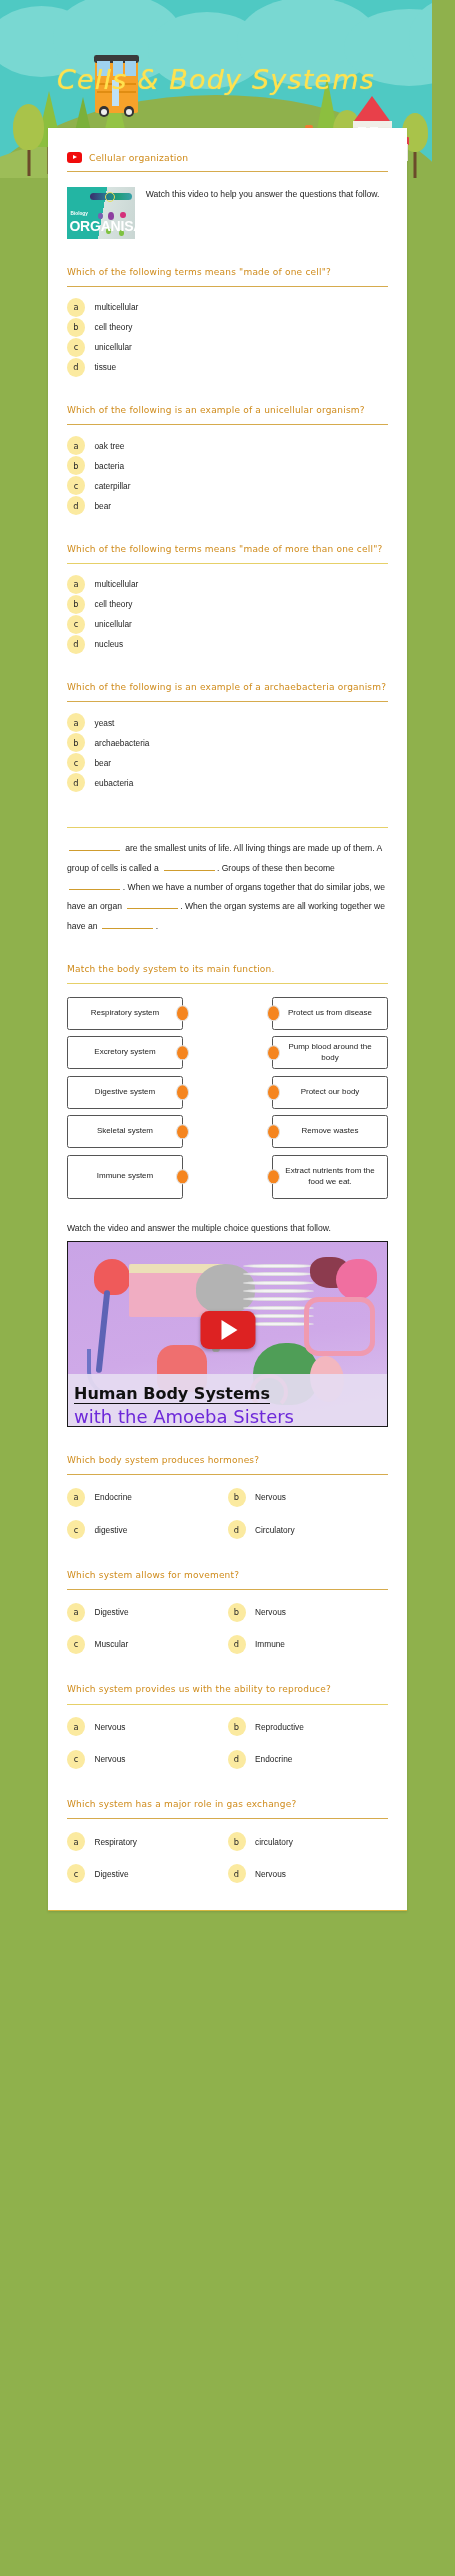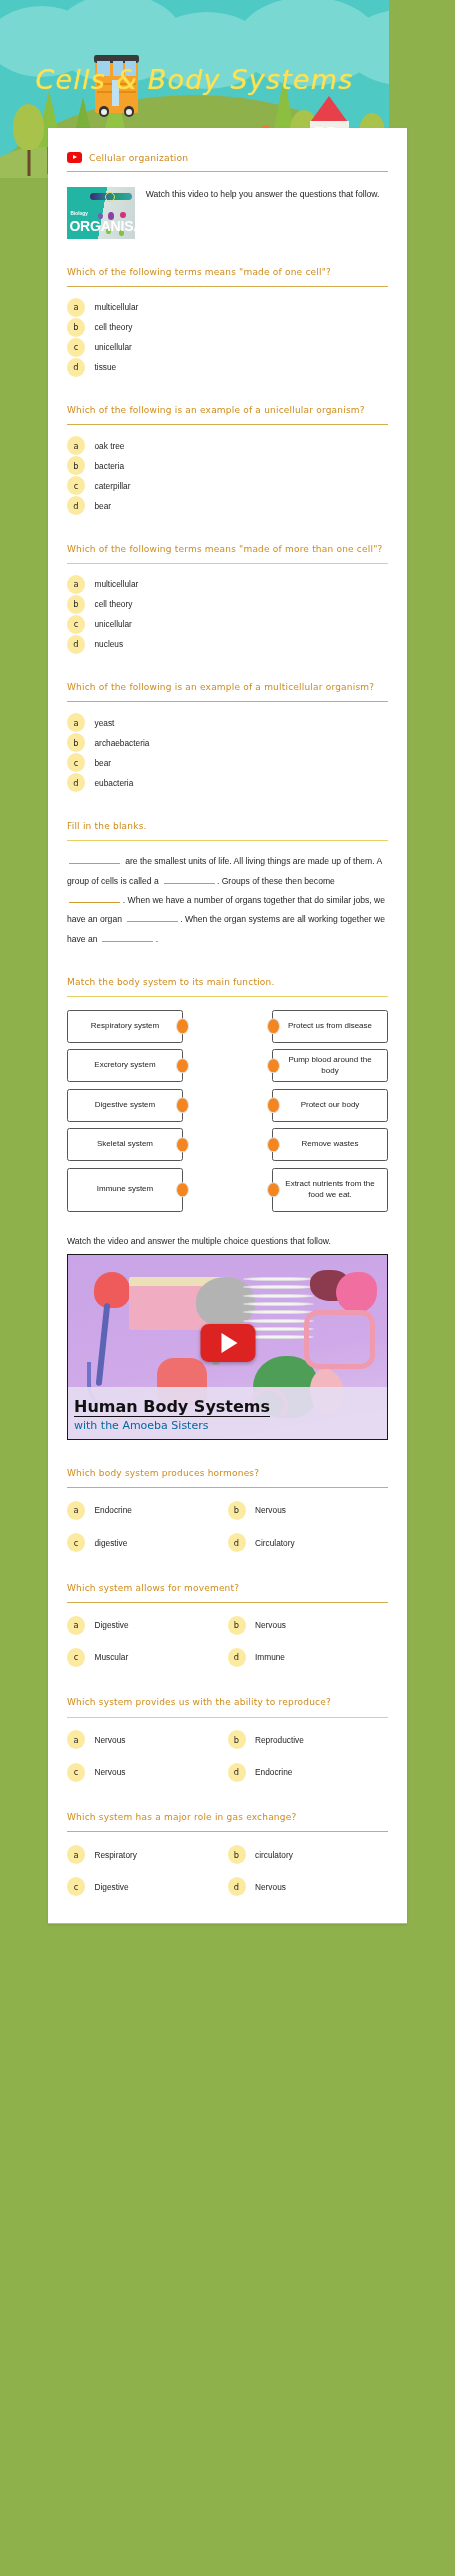--- a/index.html
+++ b/index.html
@@ -15,21 +15,21 @@
     width: 455px;
     min-height: 2576px;
     background: linear-gradient(180deg,#8fb14c 0%, #8fb14c 100%);
     position: relative;
     padding-bottom: 30px;
   }
 
   
   .banner {
     position: relative;
-    width: 389px;
+    width: 432px;
     height: 178px;
     overflow: hidden;
     background: #4fc9c3;
   }
   .sky { position:absolute; inset:0; background:#4fc9c3; }
   .cloudband { position:absolute; left:0; top:0; width:100%; height:95px; }
   .cloud { position:absolute; background:#79d8d2; border-radius:50%; }
   .hill {
     position:absolute; left:-8%; bottom:-53px; width:116%; height:136px;
     background:#8fb14c; border-radius:50% 50% 0 0 / 100% 100% 0 0;
@@ -195,21 +195,21 @@
   }
   .bv-playbtn .tri { width:0;height:0;border-left:16.6px solid #fff;border-top:10px solid transparent;border-bottom:10px solid transparent; margin-left:3px;}
   .bv-titlebox {
     position:absolute; left:0; right:0; bottom:0; height:52px; z-index:5;
     background:rgba(229,219,241,.93); padding:12px 6px 0 6px;
   }
   .bv-t1 {
     font-family:"DejaVu Sans", sans-serif; font-weight:bold; font-size:16px; color:#111;
     line-height:1.05; display:inline-block; border-bottom:1.8px double #111; padding-bottom:0.6px;
   }
-  .bv-t2 { font-family:"DejaVu Sans", sans-serif; font-size:11px; color:#0369a1; line-height:1.2; margin-top:1.8px; }
+  .bv-t2 { font-family:"DejaVu Sans", sans-serif; font-size:18px; color:#6d28d9; line-height:1.2; margin-top:1.8px; }
 </style>
 </head>
 <body>
 
 <div class="page">
 
   <div class="banner">
     <div class="sky"></div>
     <div class="cloudband">
       <div class="cloud" style="left:-12px;top:6px;width:107px;height:71px;"></div>
@@ -375,21 +375,21 @@
               <span class="opt-lbl">unicellular</span>
             </div>
           <div class="opt">
               <span class="bub">d</span>
               <span class="opt-lbl">nucleus</span>
             </div>
         </div>
       </div>
 
       <div class="q-block">
-        <div class="hand q-text">Which of the following is an example of a multicellular organism?</div>
+        <div class="hand q-text">Which of the following is an example of a archaebacteria organism?</div>
         <div class="rule"></div>
         <div class="opts">
           <div class="opt">
               <span class="bub">a</span>
               <span class="opt-lbl">yeast</span>
             </div>
           <div class="opt">
               <span class="bub">b</span>
               <span class="opt-lbl">archaebacteria</span>
             </div>
@@ -398,21 +398,20 @@
               <span class="opt-lbl">bear</span>
             </div>
           <div class="opt">
               <span class="bub">d</span>
               <span class="opt-lbl">eubacteria</span>
             </div>
         </div>
       </div>
 
       <div class="q-block">
-        <div class="hand">Fill in the blanks.</div>
         <div class="rule light"></div>
         <div class="fib-body">
           <span class="blank"></span><span> are the smallest units of life. All living things are made up of them. A group of cells is called a </span><span class="blank"></span><span>. Groups of these then become </span><span class="blank"></span><span>. When we have a number of organs together that do similar jobs, we have an organ </span><span class="blank"></span><span>. When the organ systems are all working together we have an </span><span class="blank"></span><span>.</span>
         </div>
       </div>
 
       <div class="q-block">
         <div class="hand">Match the body system to its main function.</div>
         <div class="rule light"></div>
         <div class="match">

